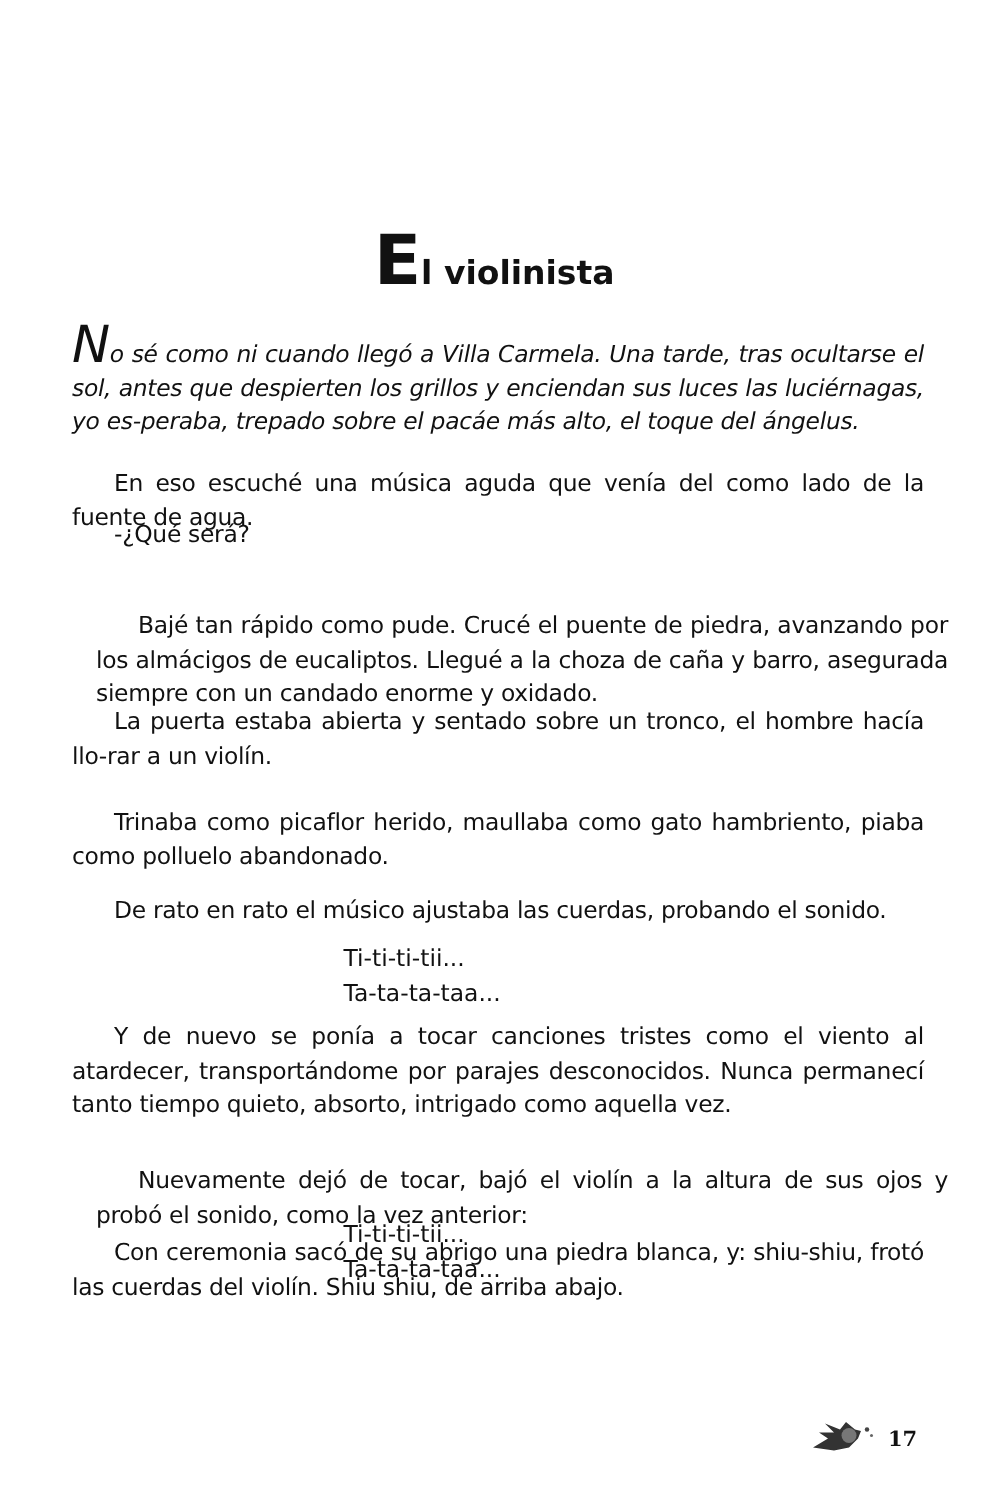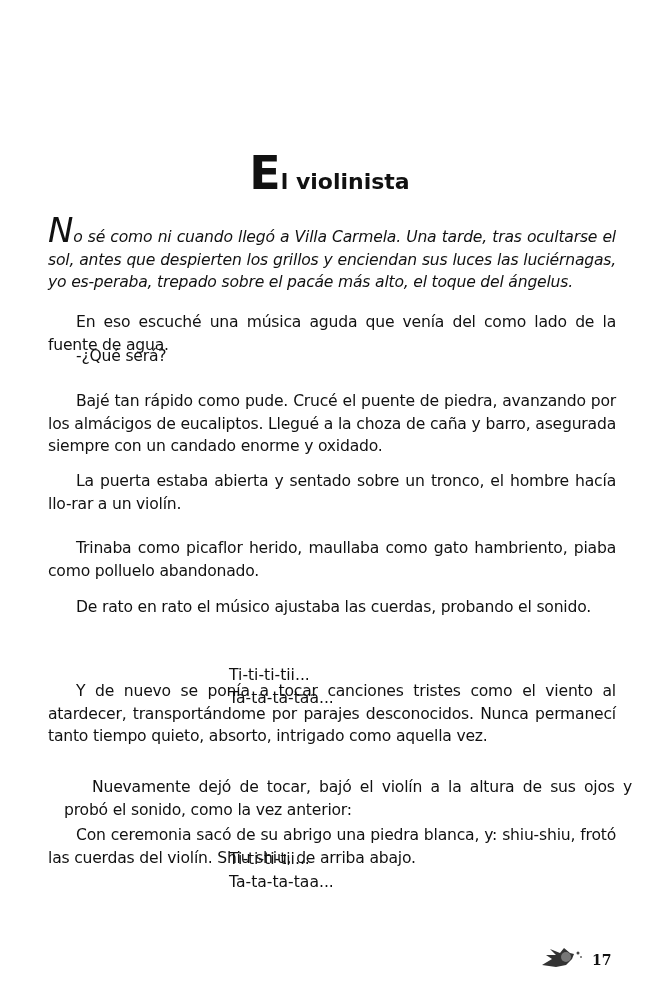--- a/index.html
+++ b/index.html
@@ -5,36 +5,36 @@
     html, body { margin: 0; padding: 0; background: #ffffff; }
     body { width: 659px; height: 1000px; position: relative; overflow: hidden;
       font-family: "DejaVu Sans", sans-serif; color: #111111; }
     .title { position: absolute; top: 134px; left: 0; width: 659px; text-align: center; margin-top: 16px; }
     .title .big { font-size: 46px; font-weight: bold; line-height: 46px; vertical-align: baseline; }
     .title .rest { font-size: 22px; font-weight: bold; vertical-align: baseline; }
     .p { position: absolute; left: 48px; width: 568px; font-size: 15.6px; line-height: 22.6px;
       text-align: justify; letter-spacing: -0.2px; }
     .p.indent { text-indent: 28px; }
     .dropcap { font-size: 34px; line-height: 20px; vertical-align: baseline; }
-    .sound { position: absolute; left: 229px; font-size: 15.6px; line-height: 22.6px; margin-top: 36px; }
+    .sound { position: absolute; left: 229px; font-size: 15.6px; line-height: 22.6px; }
     .footer { position: absolute; left: 540px; top: 945px; display: flex; align-items: center; }
     .pagenum { font-family: "DejaVu Serif", serif; font-weight: bold; font-size: 14px; margin-left: 8px; }
   </style>
 </head>
 <body>
 
 <div class="title">
   <span class="big">E</span><span class="rest">l violinista</span>
 </div>
 
 <p class="p" style="top:220px;margin:0;font-style:italic;"><span class="dropcap">N</span><span>o sé como ni cuando llegó a Villa Carmela. Una tarde, tras ocultarse el sol, antes que despierten los grillos y enciendan sus luces las luciérnagas, yo es-peraba, trepado sobre el pacáe más alto, el toque del ángelus.</span></p>
 
 <p class="p indent" style="top:311px;margin:0;">En eso escuché una música aguda que venía del como lado de la fuente de agua.</p>
 <p class="p indent" style="top:345px;margin:0;">-¿Qué será?</p>
-<p class="p indent" style="top:390px;margin:0;">Bajé tan rápido como pude. Crucé el puente de piedra, avanzando por los almácigos de eucaliptos. Llegué a la choza de caña y barro, asegurada siempre con un candado enorme y oxidado.</p>
+<p class="p indent" style="top:390px;margin:16px;">Bajé tan rápido como pude. Crucé el puente de piedra, avanzando por los almácigos de eucaliptos. Llegué a la choza de caña y barro, asegurada siempre con un candado enorme y oxidado.</p>
 <p class="p indent" style="top:470px;margin:0;">La puerta estaba abierta y sentado sobre un tronco, el hombre hacía llo-rar a un violín.</p>
 <p class="p indent" style="top:537px;margin:0;">Trinaba como picaflor herido, maullaba como gato hambriento, piaba como polluelo abandonado.</p>
 <p class="p indent" style="top:596px;margin:0;">De rato en rato  el músico ajustaba las cuerdas, probando el sonido.</p>
 
 <div class="sound" style="top:628px;">
   <div>Ti-ti-ti-tii...</div>
   <div>Ta-ta-ta-taa...</div>
 </div>
 
 <p class="p indent" style="top:680px;margin:0;">Y de nuevo se ponía a tocar canciones tristes como el viento al atardecer, transportándome por parajes desconocidos. Nunca permanecí tanto tiempo quieto, absorto, intrigado como aquella vez.</p>

